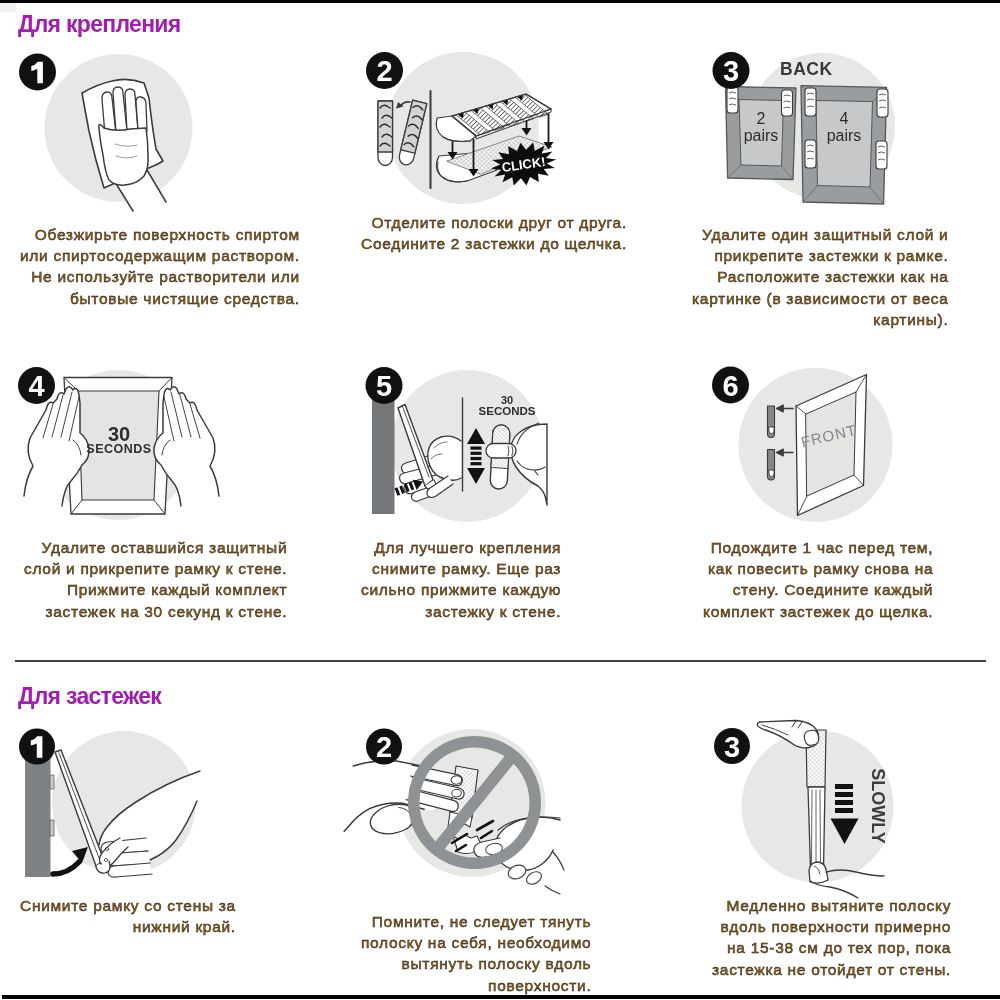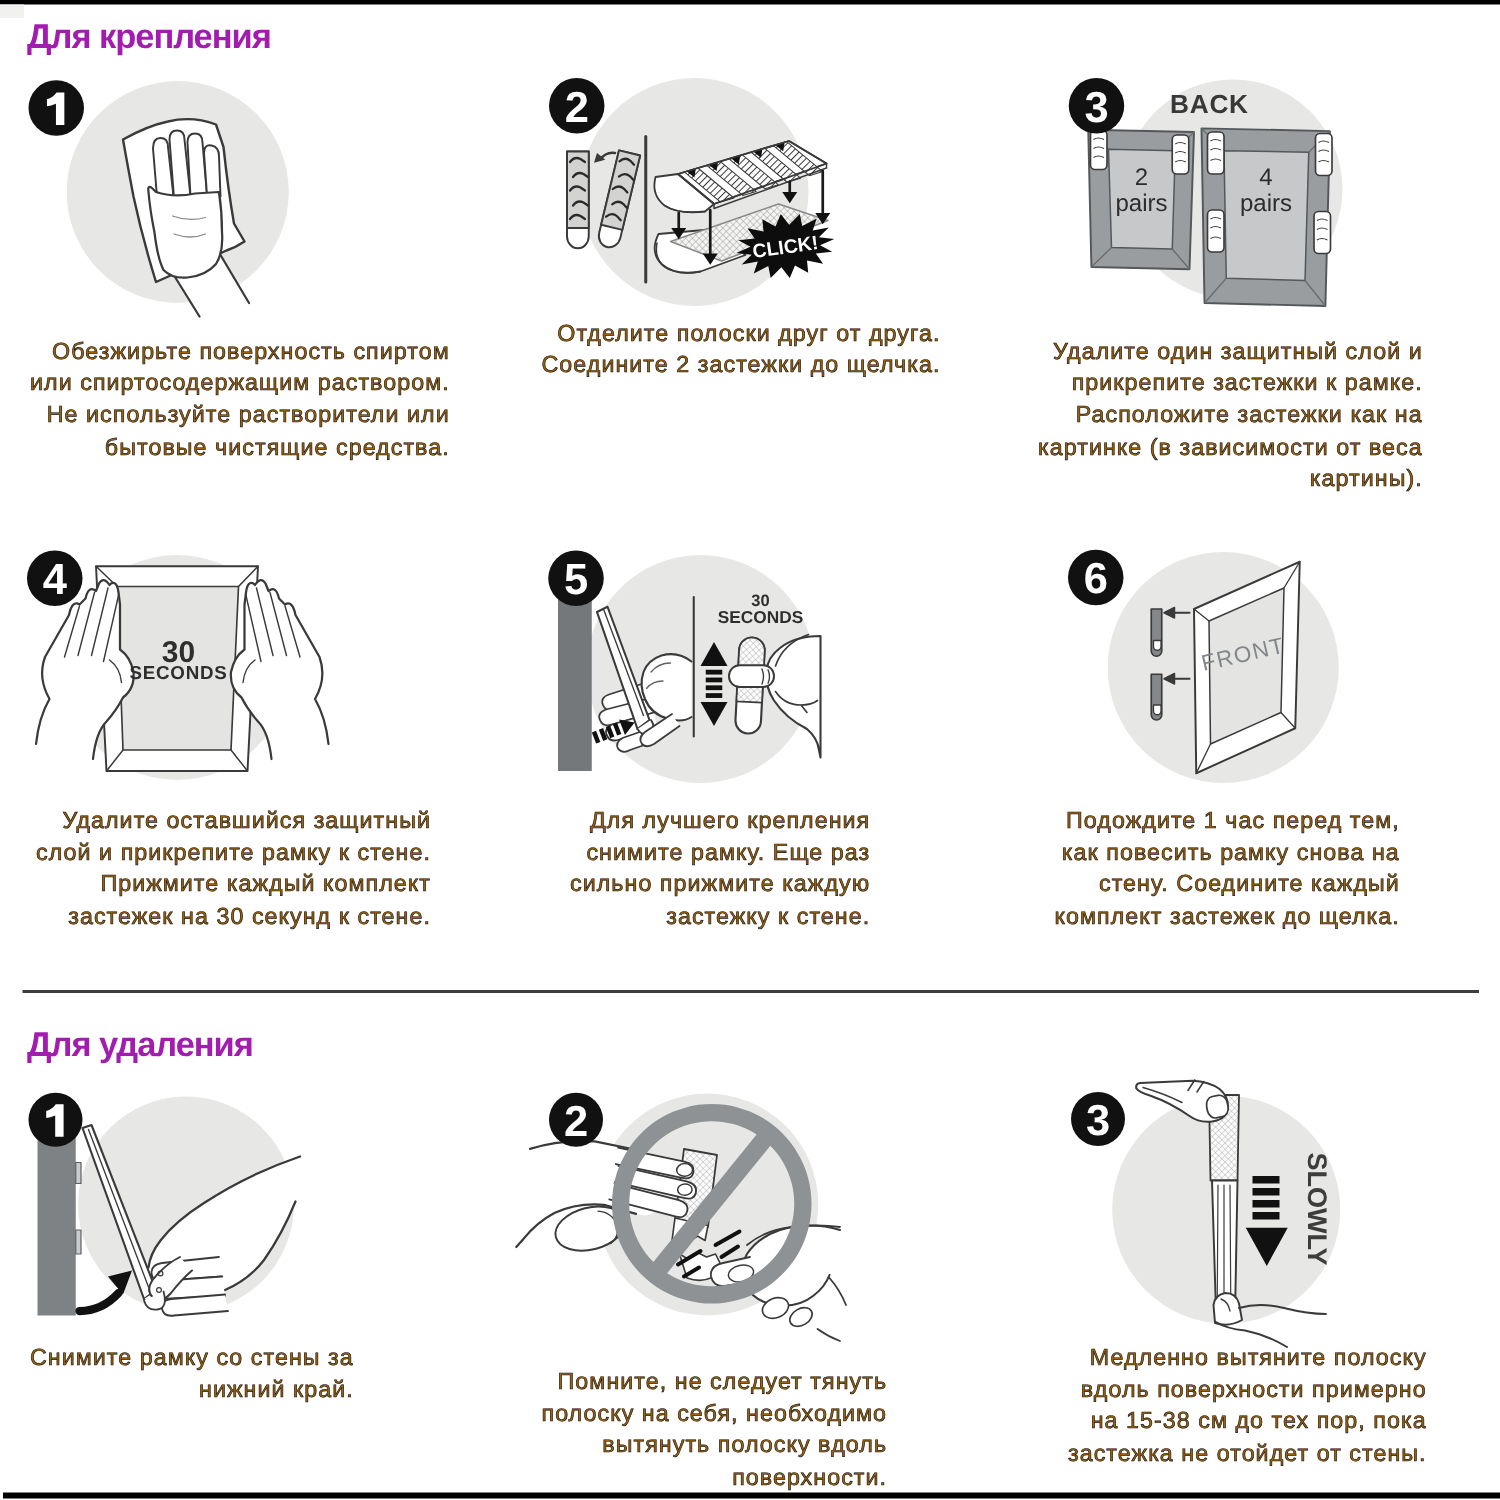--- a/index.html
+++ b/index.html
@@ -10,27 +10,27 @@
 .t{position:absolute;font-size:15.5px;line-height:21.2px;color:#a16207;letter-spacing:0.7px;text-align:right;-webkit-text-stroke:0.45px #161616;}
 #art{position:absolute;left:0;top:0;}
 </style>
 </head>
 <body>
 <div class="bar" style="left:0;top:0;width:1000px;height:2.5px"></div>
 <div style="position:absolute;left:0;top:2.5px;width:16px;height:9px;background:#f1f1f0"></div>
 <div class="bar" style="left:2px;top:995px;width:998px;height:4px"></div>
 <div class="bar" style="left:15px;top:660px;width:971px;height:2px;background:#3d3d3d"></div>
 <div class="h" style="left:18px;top:13px">Для крепления</div>
-<div class="h" style="left:18px;top:685px">Для удаления</div>
+<div class="h" style="left:18px;top:685px">Для застежек</div>
 
 <div class="t" style="left:20px;top:224px">Обезжирьте поверхность спиртом<br>или спиртосодержащим раствором.<br>Не используйте растворители или<br>бытовые чистящие средства.</div>
 <div class="t" style="left:361px;top:212px">Отделите полоски друг от друга.<br>Соедините 2 застежки до щелчка.</div>
 <div class="t" style="left:692px;top:224px">Удалите один защитный слой и<br>прикрепите застежки к рамке.<br>Расположите застежки как на<br>картинке (в зависимости от веса<br>картины).</div>
 <div class="t" style="left:24px;top:537px">Удалите оставшийся защитный<br>слой и прикрепите рамку к стене.<br>Прижмите каждый комплект<br>застежек на 30 секунд к стене.</div>
-<div class="t" style="left:380px;top:537px">Для лучшего крепления<br>снимите рамку. Еще раз<br>сильно прижмите каждую<br>застежку к стене.</div>
+<div class="t" style="left:361px;top:537px">Для лучшего крепления<br>снимите рамку. Еще раз<br>сильно прижмите каждую<br>застежку к стене.</div>
 <div class="t" style="left:703px;top:537px">Подождите 1 час перед тем,<br>как повесить рамку снова на<br>стену. Соедините каждый<br>комплект застежек до щелка.</div>
 <div class="t" style="left:20px;top:895px">Снимите рамку со стены за<br>нижний край.</div>
 <div class="t" style="left:361px;top:911px">Помните, не следует тянуть<br>полоску на себя, необходимо<br>вытянуть полоску вдоль<br>поверхности.</div>
 <div class="t" style="left:712px;top:895px">Медленно вытяните полоску<br>вдоль поверхности примерно<br>на 15-38 см до тех пор, пока<br>застежка не отойдет от стены.</div>
 
 <svg id="art" width="1000" height="1000" viewBox="0 0 1000 1000">
 <defs>
 <pattern id="hatch" width="3.2" height="3.2" patternUnits="userSpaceOnUse" patternTransform="rotate(45)">
   <rect width="3.2" height="3.2" fill="#fff"></rect>
         <line x1="0" y1="0" x2="0" y2="3.2" stroke="#383838" stroke-width="1.35"></line>

